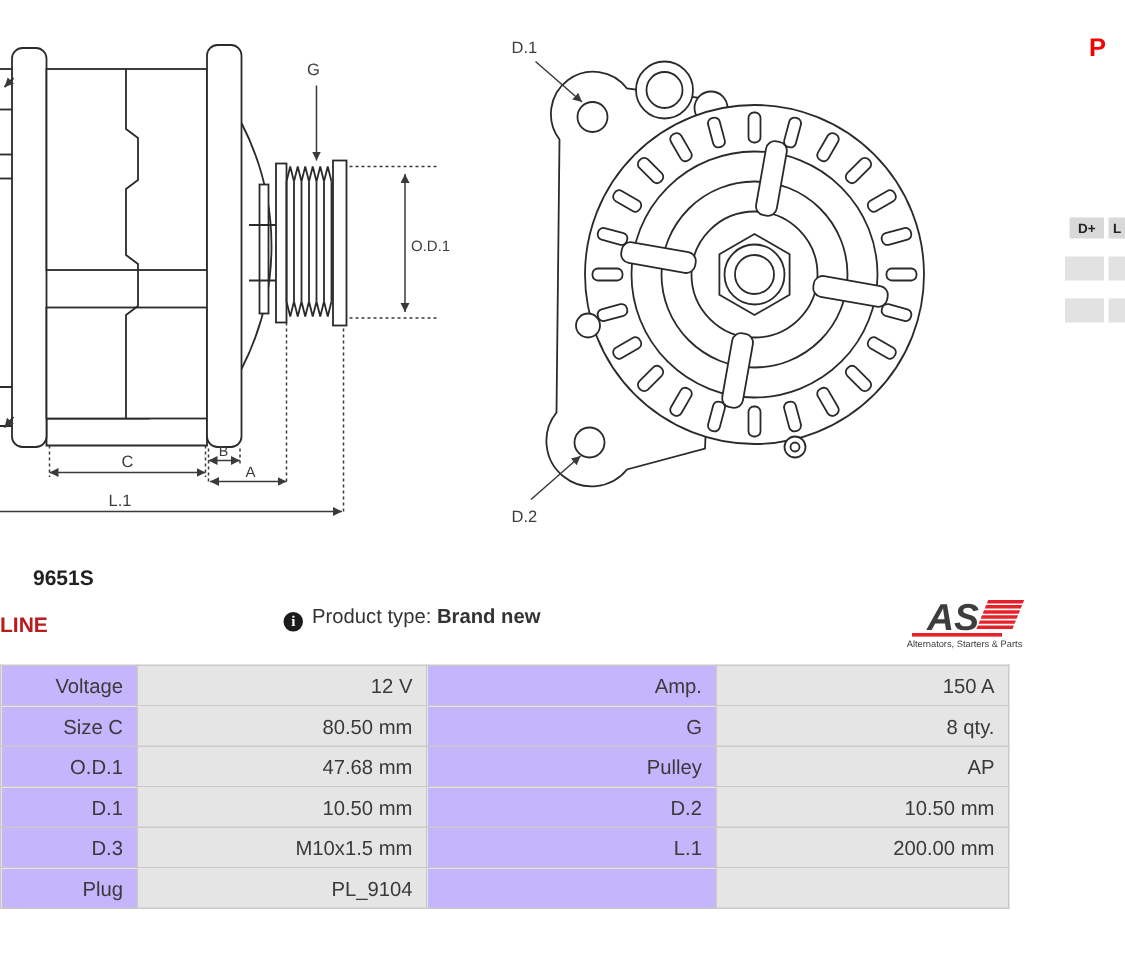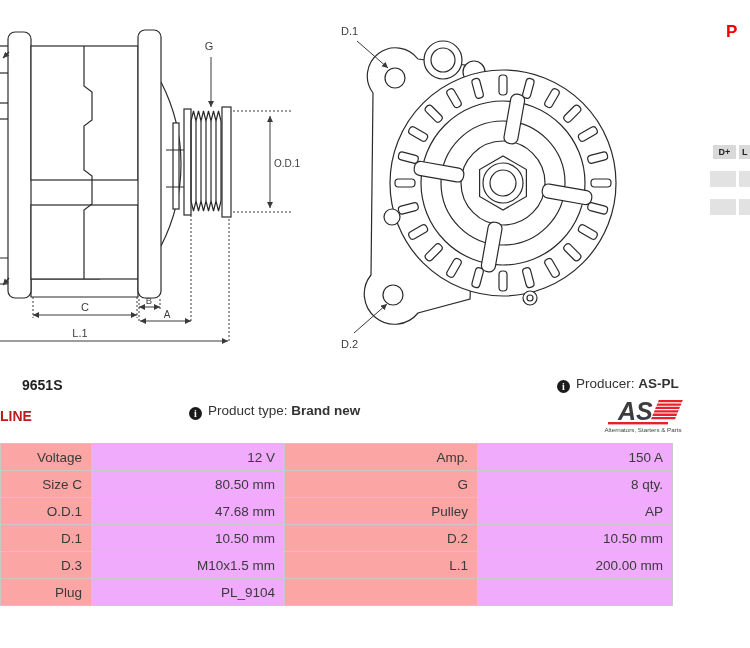--- a/index.html
+++ b/index.html
@@ -16,22 +16,22 @@
   
   .corner-p{position:absolute;left:726px;top:22px;font-size:17px;font-weight:700;color:#f40000;}
   .pincell{position:absolute;background:#e2e2e2;font-size:9px;font-weight:700;color:#222;
            text-align:center;line-height:14px;}
   .pincell.hdr{background:#d9d9d9;}
   
   table.specs{position:absolute;left:0;top:443px;border-collapse:collapse;table-layout:fixed;}
   table.specs td{border:1px solid #c9c9c9;height:26px;font-size:13.5px;color:#3a3a3a;
                  text-align:right;padding:0 9px 0 0;vertical-align:middle;overflow:hidden;
                  white-space:nowrap;}
-  td.lbl{background:#fca5a5;}
-  td.val{background:#f0abfc;}
+  td.lbl{background:#c4b5fd;}
+  td.val{background:#e5e5e5;}
   svg{position:absolute;}
   svg text{font-family:"Liberation Sans",sans-serif;fill:#3d3d3d;}
 </style>
 </head>
 <body>
 
 <div id="page">
 
   <svg width="310" height="350" viewBox="0 0 310 350" style="left:0;top:0;">
     <defs>
@@ -160,23 +160,20 @@
     <div class="pincell" style="left:710px;top:199px;width:26px;height:16px;"></div>
     <div class="pincell" style="left:739px;top:199px;width:30px;height:16px;"></div>
   </div>
 
   <div class="code">9651S</div>
   <div class="line">LINE</div>
 
   <div class="inforow" style="left:189px;top:403px;">
     <span class="iicon">i</span><span>Product type: </span><span class="bold">Brand new</span>
   </div>
-  <div class="inforow" style="left:557px;top:376px;">
-    <span class="iicon">i</span><span>Producer: </span><span class="bold">AS-PL</span>
-  </div>
 
   <svg width="92" height="38" viewBox="0 0 92 38" style="left:598px;top:397px;">
     <text x="20" y="23" font-size="25" font-weight="800" font-style="italic" fill="#e62129">AS</text>
     <g fill="#e62129" transform="skewX(-22)">
       <rect x="62" y="3" width="24" height="2.3"></rect>
       <rect x="62" y="6.4" width="24" height="2.3"></rect>
       <rect x="62" y="9.8" width="24" height="2.3"></rect>
       <rect x="62" y="13.2" width="24" height="2.3"></rect>
       <rect x="62" y="16.6" width="24" height="2.3"></rect>
       <rect x="62" y="20" width="24" height="2.3"></rect>

